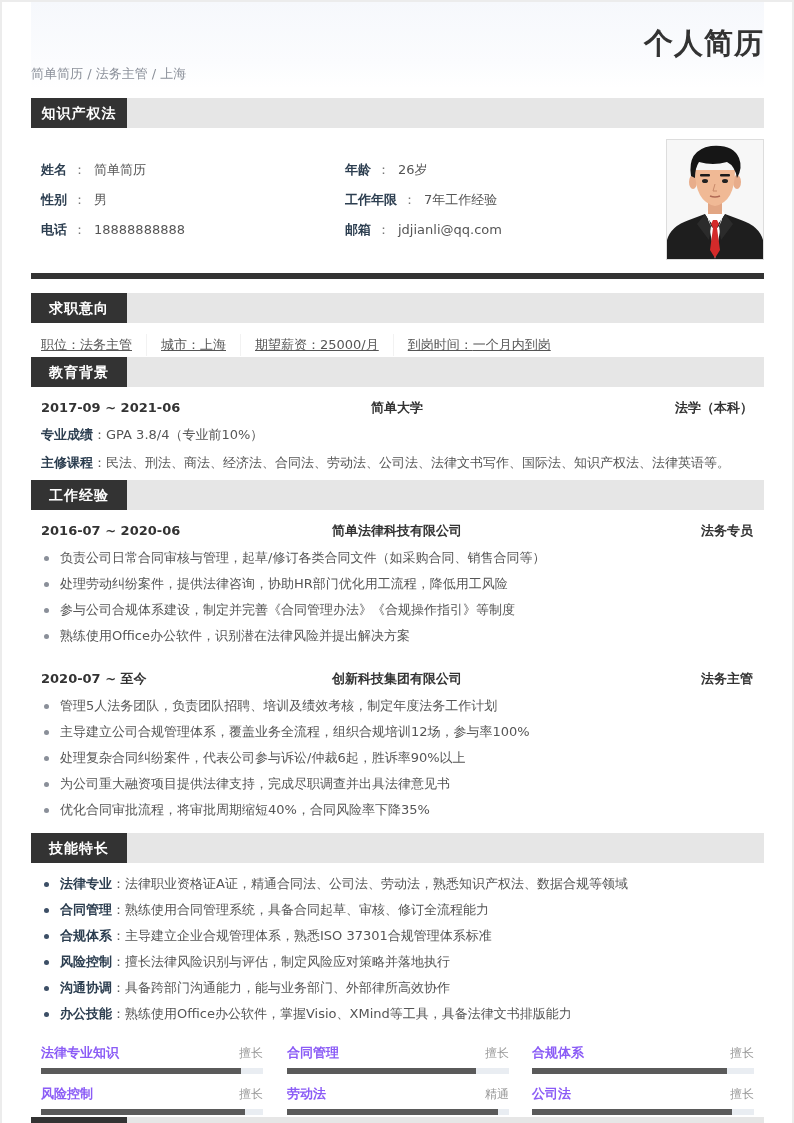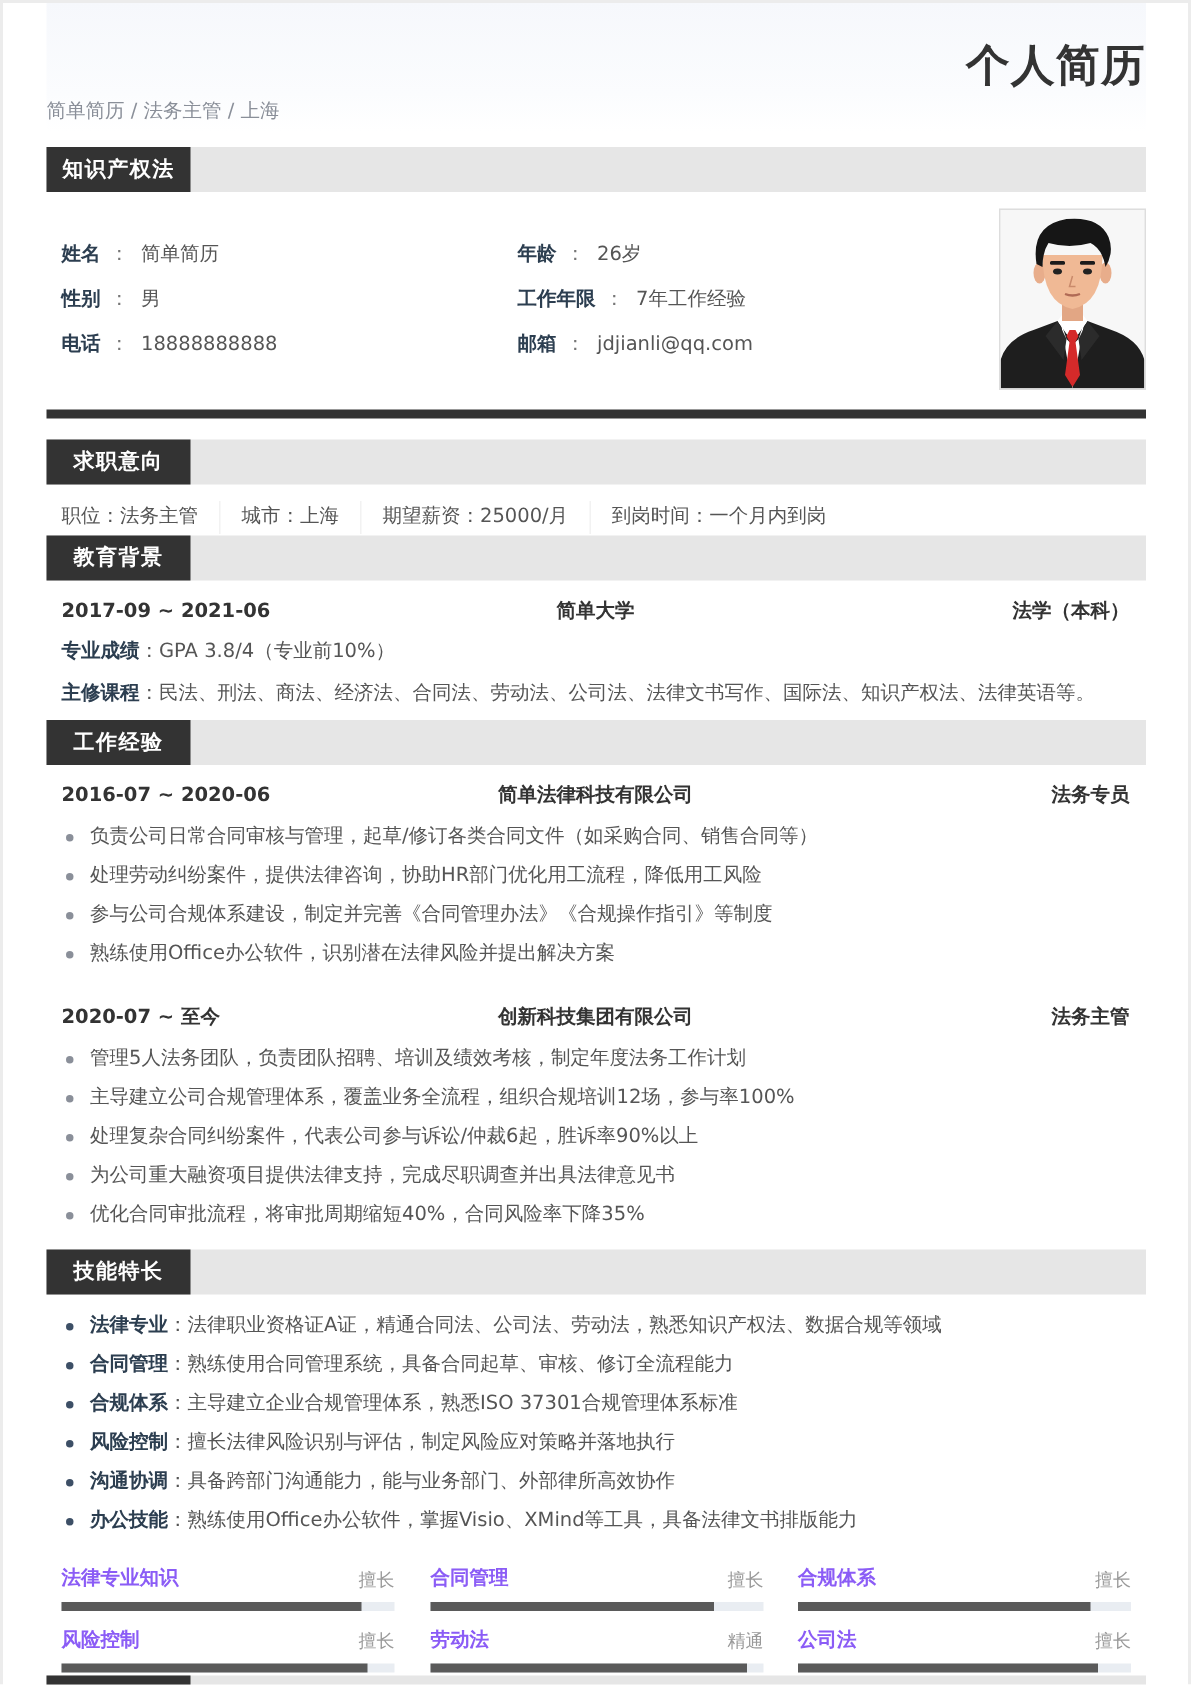--- a/index.html
+++ b/index.html
@@ -17,21 +17,21 @@
   .info-row{position:absolute;height:22px;line-height:22px;font-size:13px;white-space:nowrap;}
   .info-row .lbl{font-weight:bold;color:#2c3e50;}
   .info-row .sep{display:inline-block;margin:0 8px 0 6px;color:#777;}
   .info-row .val{color:#555;}
 
   .photo{position:absolute;left:666px;top:139px;width:96px;height:119px;border:1px solid #ddd;background:#fafafa;overflow:hidden;}
 
   .divider{position:absolute;left:31px;top:273px;width:733px;height:6px;background:#333;}
 
   .intent{position:absolute;left:41px;top:334px;height:22px;line-height:22px;font-size:13px;color:#555;white-space:nowrap;}
-  .intent .it{display:inline-block;padding-right:14px;margin-right:14px;border-right:1px solid #f2f2f2;}
+  .intent .it{display:inline-block;padding-right:14px;margin-right:14px;border-right:1px solid #f2f2f2;text-decoration:underline;}
   .intent .it:last-child{border-right:none;}
 
   .row3{position:absolute;left:41px;width:712px;height:22px;line-height:22px;font-size:13px;font-weight:bold;color:#333;}
   .row3 .l{position:absolute;left:0;top:0;}
   .row3 .c{position:absolute;left:0;right:0;top:0;text-align:center;}
   .row3 .r{position:absolute;right:0;top:0;}
 
   .line{position:absolute;left:41px;width:720px;height:22px;line-height:22px;font-size:13px;color:#555;white-space:nowrap;}
   .line .lbl{font-weight:bold;color:#2c3e50;}
 

